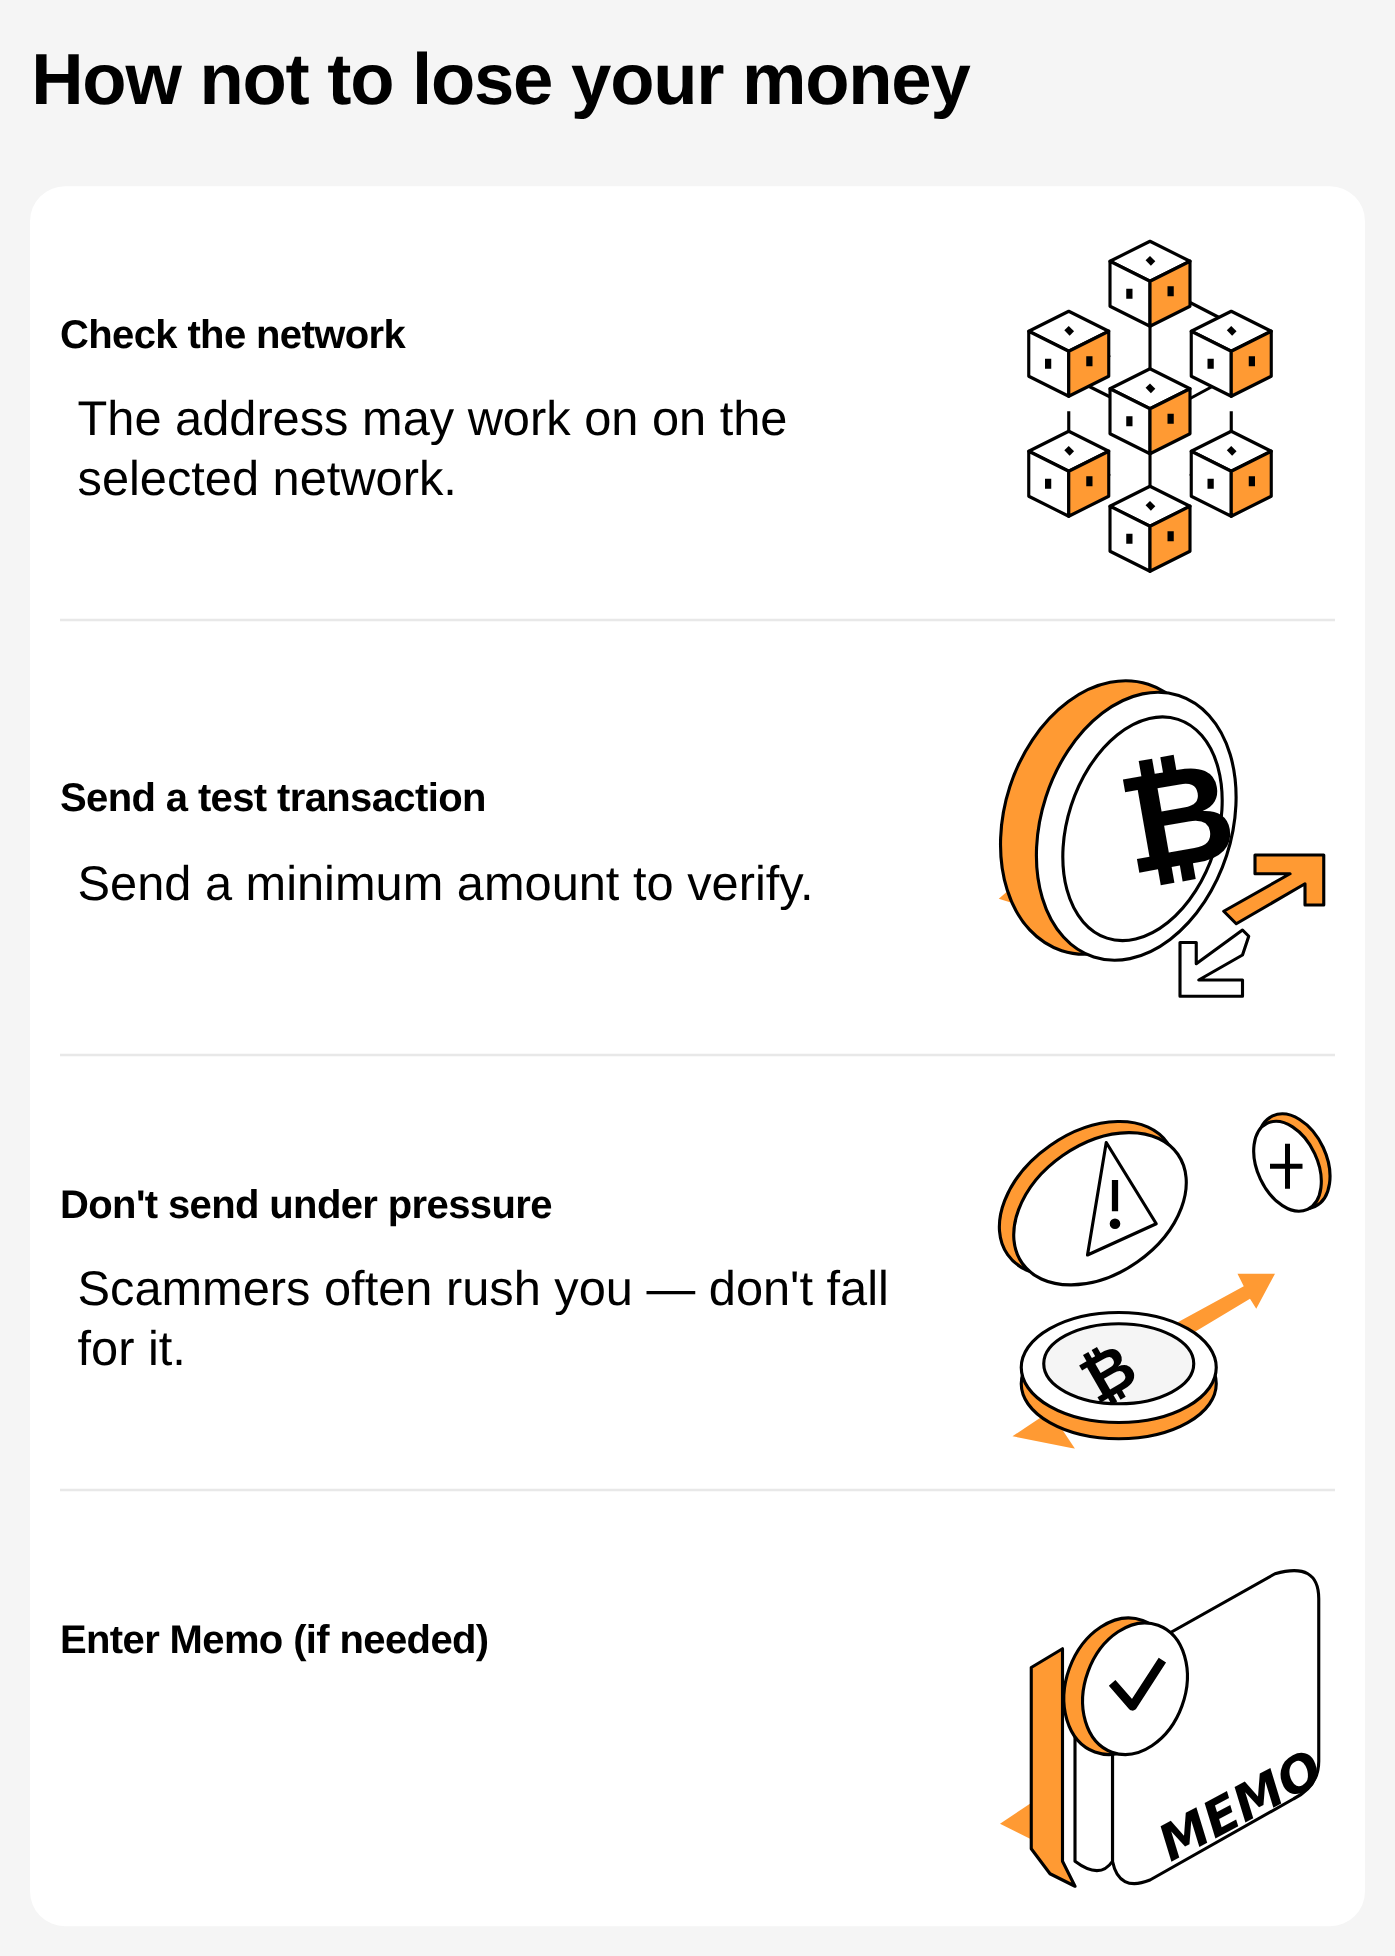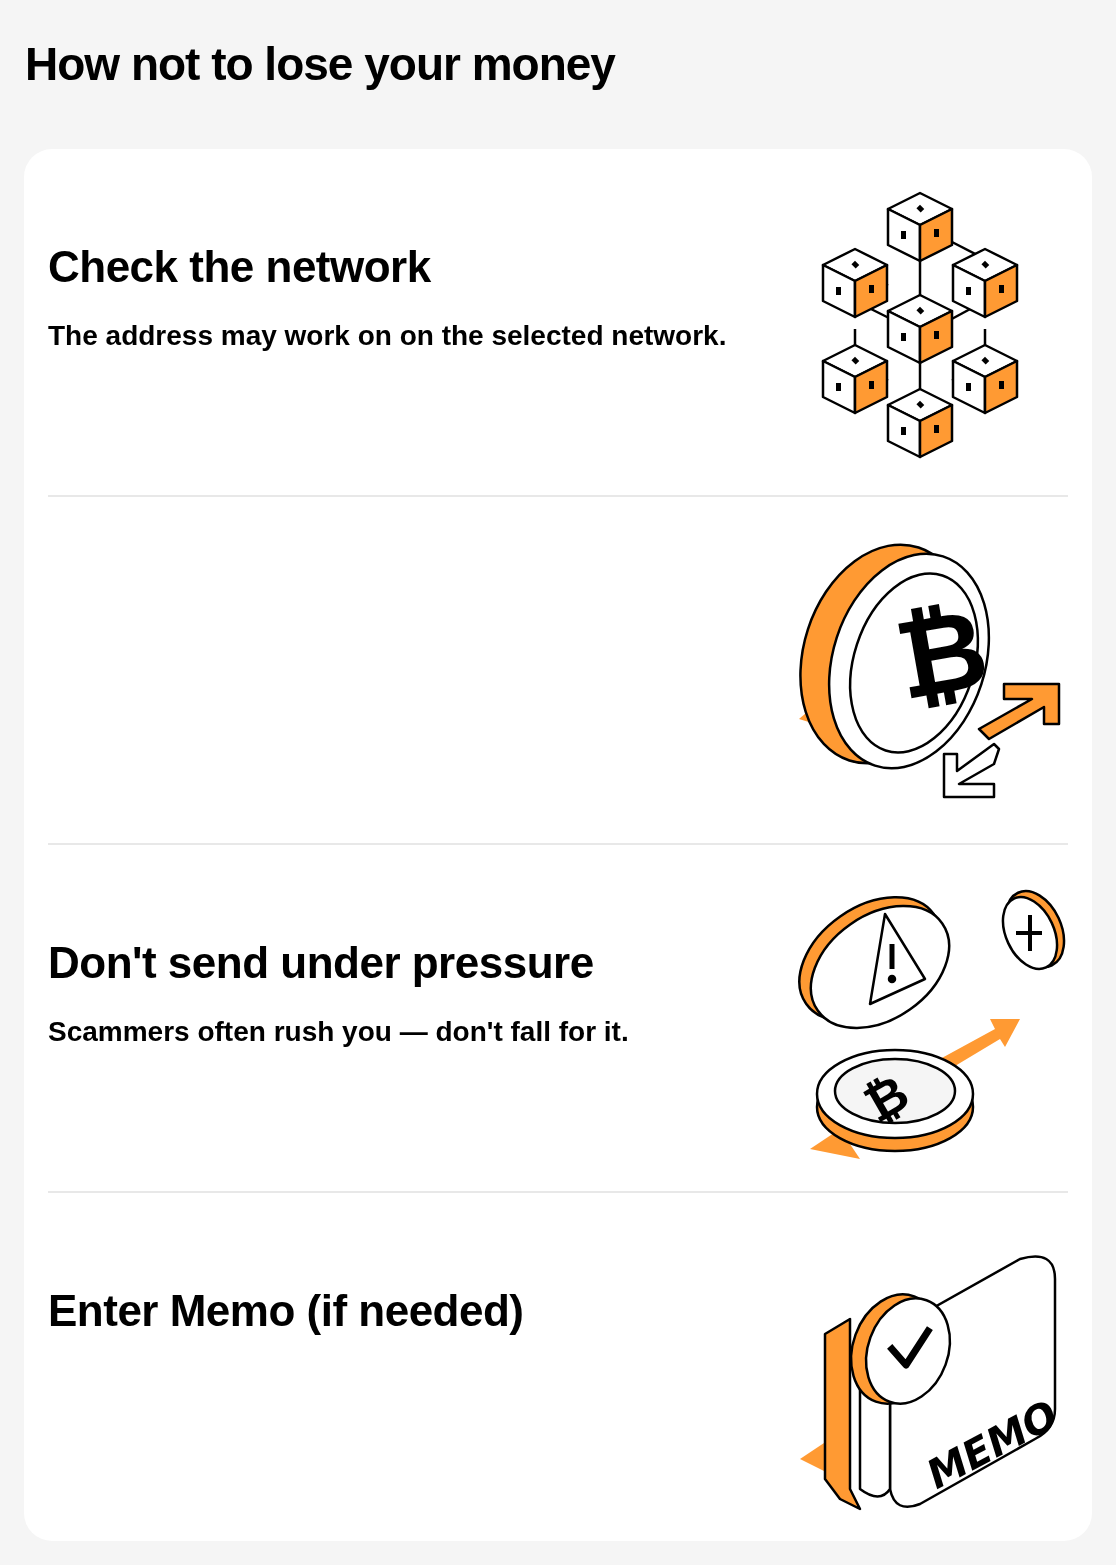--- a/index.html
+++ b/index.html
@@ -1,36 +1,36 @@
 <!DOCTYPE html>
 <html><head>
 <meta charset="utf-8">
 <style>
   * { box-sizing: border-box; margin: 0; padding: 0; }
   html, body { width: 1116px; height: 1565px; background: #f5f5f5; }
   body { font-family: "Liberation Sans", "DejaVu Sans", sans-serif; color: #000; position: relative; overflow: hidden; }
   .page-title {
     position: absolute; left: 25px; top: 30px;
-    font-size: 46px; font-weight: 700; letter-spacing: -1px; line-height: 68px;
+    font-size: 58px; font-weight: 700; letter-spacing: -1px; line-height: 68px;
   }
   .card {
     position: absolute; left: 24px; top: 149px; width: 1068px; height: 1392px;
     background: #ffffff; border-radius: 28px;
   }
   .section {
     position: absolute; left: 24px; width: 1020px;
   }
   .divider {
     position: absolute; left: 24px; width: 1020px; height: 2px; background: #e8e8e8;
   }
   .sec-title {
-    position: absolute; left: 0; font-size: 44px; font-weight: 700; letter-spacing: -0.5px; line-height: 52px; white-space: nowrap;
+    position: absolute; left: 0; font-size: 32px; font-weight: 700; letter-spacing: -0.5px; line-height: 52px; white-space: nowrap;
   }
   .sec-desc {
-    position: absolute; left: 0; width: 680px; font-size: 28px; line-height: 48px; font-weight: 700;
+    position: absolute; left: 14px; width: 680px; font-size: 39px; line-height: 48px; font-weight: 400;
   }
   .illus { position: absolute; }
   svg { display: block; }
 </style>
 </head>
 <body>
 
 <h1 class="page-title">How not to lose your money</h1>
 
 <div class="card">
@@ -70,20 +70,24 @@
       <use href="#cube" x="185" y="92"></use>
       <use href="#cube" x="120" y="138"></use>
       <use href="#cube" x="55" y="188"></use>
       <use href="#cube" x="185" y="188"></use>
       <use href="#cube" x="120" y="232"></use>
     </svg>
   </div>
 
   <div class="divider" style="top:346px;"></div>
 
+  <div class="section" style="top:348px;height:348px;">
+    <div class="sec-title" style="top:115px;">Send a test transaction</div>
+    <div class="sec-desc" style="top:187px;">Send a minimum amount to verify.</div>
+  </div>
   <div class="illus" style="left:750px;top:390px;">
     <svg width="300" height="270" viewBox="0 0 300 270" fill="none" stroke="#000" stroke-width="2.5" stroke-linejoin="round">
       <path d="M25 180 L60 150 L90 200 Z" fill="#ff9a33" stroke="none"></path>
       <ellipse cx="110" cy="115" rx="80" ry="112" transform="rotate(18 110 115)" fill="#ff9a33"></ellipse>
       <ellipse cx="135" cy="122" rx="76" ry="110" transform="rotate(18 135 122)" fill="#fff"></ellipse>
       <ellipse cx="140" cy="124" rx="60" ry="92" transform="rotate(18 140 124)" fill="#fff"></ellipse>
       <text x="125" y="160" font-family="DejaVu Sans, sans-serif" font-size="110" font-weight="700" fill="#000" stroke="none" transform="rotate(-10 130 130)">₿</text>
       <polygon points="230,145 285,145 285,185 270,185 270,168 215,200 205,190 258,160 230,160" fill="#ff9a33"></polygon>
       <polygon points="225,210 220,225 185,245 220,245 220,258 170,258 170,215 183,215 183,232 220,205" fill="#fff"></polygon>
     </svg>

